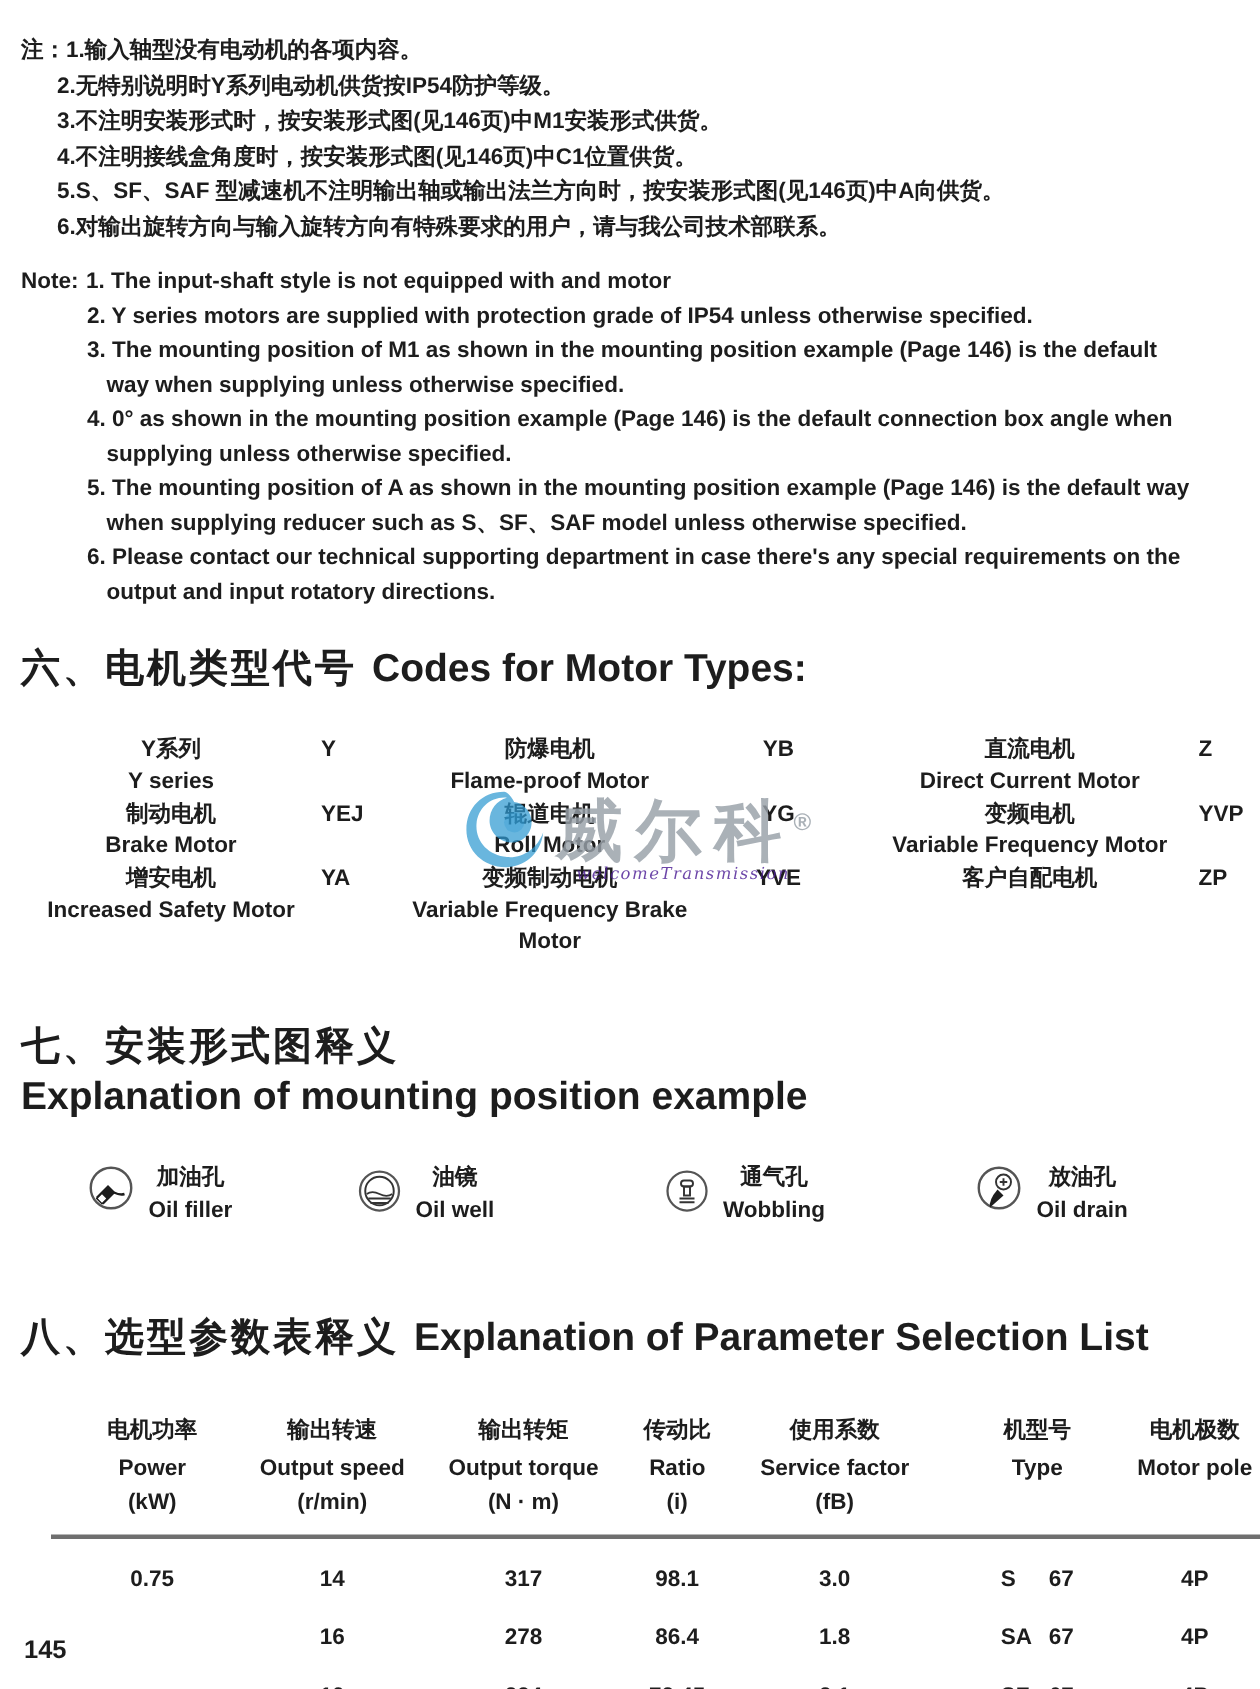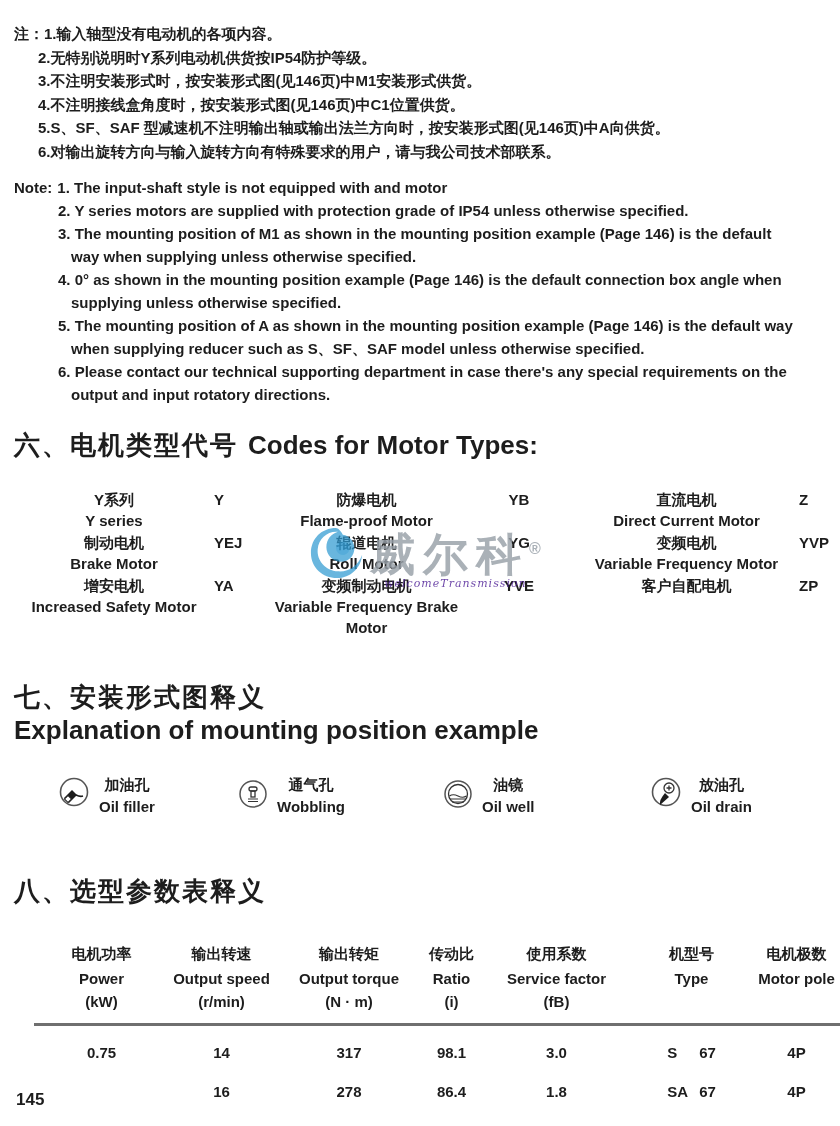--- a/index.html
+++ b/index.html
@@ -214,62 +214,63 @@
       </span>
       <span class="mount-labels">
         <div>加油孔</div>
         <div>Oil filler</div>
       </span>
     </div>
     <div class="mount-item">
       <span class="mount-icon">
         <svg width="30" height="32" viewBox="0 0 30 32">
           <circle cx="15" cy="16" r="13" fill="none" stroke="#555" stroke-width="1.5"></circle>
+          <circle cx="15" cy="16" r="9.5" fill="none" stroke="#333" stroke-width="1.3"></circle>
+          <path d="M6.5 18 Q10 15.5 15 18 T 23.5 18" stroke="#333" stroke-width="1.2" fill="none"></path>
+          <path d="M7.5 21 h15 M9 24 h12" stroke="#333" stroke-width="1.2"></path>
+        </svg>
+      </span>
+      <span class="mount-labels">
+        <div>油镜</div>
+        <div>Oil well</div>
+      </span>
+    </div>
+    <div class="mount-item">
+      <span class="mount-icon">
+        <svg width="30" height="32" viewBox="0 0 30 32">
+          <circle cx="15" cy="16" r="13" fill="none" stroke="#555" stroke-width="1.5"></circle>
           <rect x="11" y="9" width="8" height="4" rx="2" fill="none" stroke="#333" stroke-width="1.3"></rect>
           <rect x="13" y="13" width="4" height="6" fill="none" stroke="#333" stroke-width="1.3"></rect>
           <path d="M10 21 h10 M10 23.5 h10" stroke="#333" stroke-width="1.2"></path>
         </svg>
       </span>
       <span class="mount-labels">
         <div>通气孔</div>
         <div>Wobbling</div>
-      </span>
-    </div>
-    <div class="mount-item">
-      <span class="mount-icon">
-        <svg width="30" height="32" viewBox="0 0 30 32">
-          <circle cx="15" cy="16" r="13" fill="none" stroke="#555" stroke-width="1.5"></circle>
-          <circle cx="15" cy="16" r="9.5" fill="none" stroke="#333" stroke-width="1.3"></circle>
-          <path d="M6.5 18 Q10 15.5 15 18 T 23.5 18" stroke="#333" stroke-width="1.2" fill="none"></path>
-          <path d="M7.5 21 h15 M9 24 h12" stroke="#333" stroke-width="1.2"></path>
-        </svg>
-      </span>
-      <span class="mount-labels">
-        <div>油镜</div>
-        <div>Oil well</div>
       </span>
     </div>
     <div class="mount-item">
       <span class="mount-icon">
         <svg width="32" height="34" viewBox="0 0 32 34">
           <circle cx="16" cy="15" r="13.5" fill="none" stroke="#555" stroke-width="1.6"></circle>
           <circle cx="19" cy="11" r="5" fill="none" stroke="#333" stroke-width="1.3"></circle>
           <path d="M16.5 11 h5 M19 8.5 v5" stroke="#333" stroke-width="1.3"></path>
           <path d="M15 16 L19 20 L10 28 Q9 23 15 16 Z" fill="#1d1d1d"></path>
         </svg>
       </span>
       <span class="mount-labels">
         <div>放油孔</div>
         <div>Oil drain</div>
       </span>
     </div>
   </div>
 
   <div class="sec-head sec-head-8">
     <span class="cn">八、选型参数表释义</span>
+    <span class="en">Explanation of Parameter Selection List</span>
   </div>
 
   <div class="param-table">
     <div class="param-grid head">
       <div>
         <div>电机功率</div>
           <div>Power</div>
           <div class="unit">(kW)</div>
       </div>
       <div>

